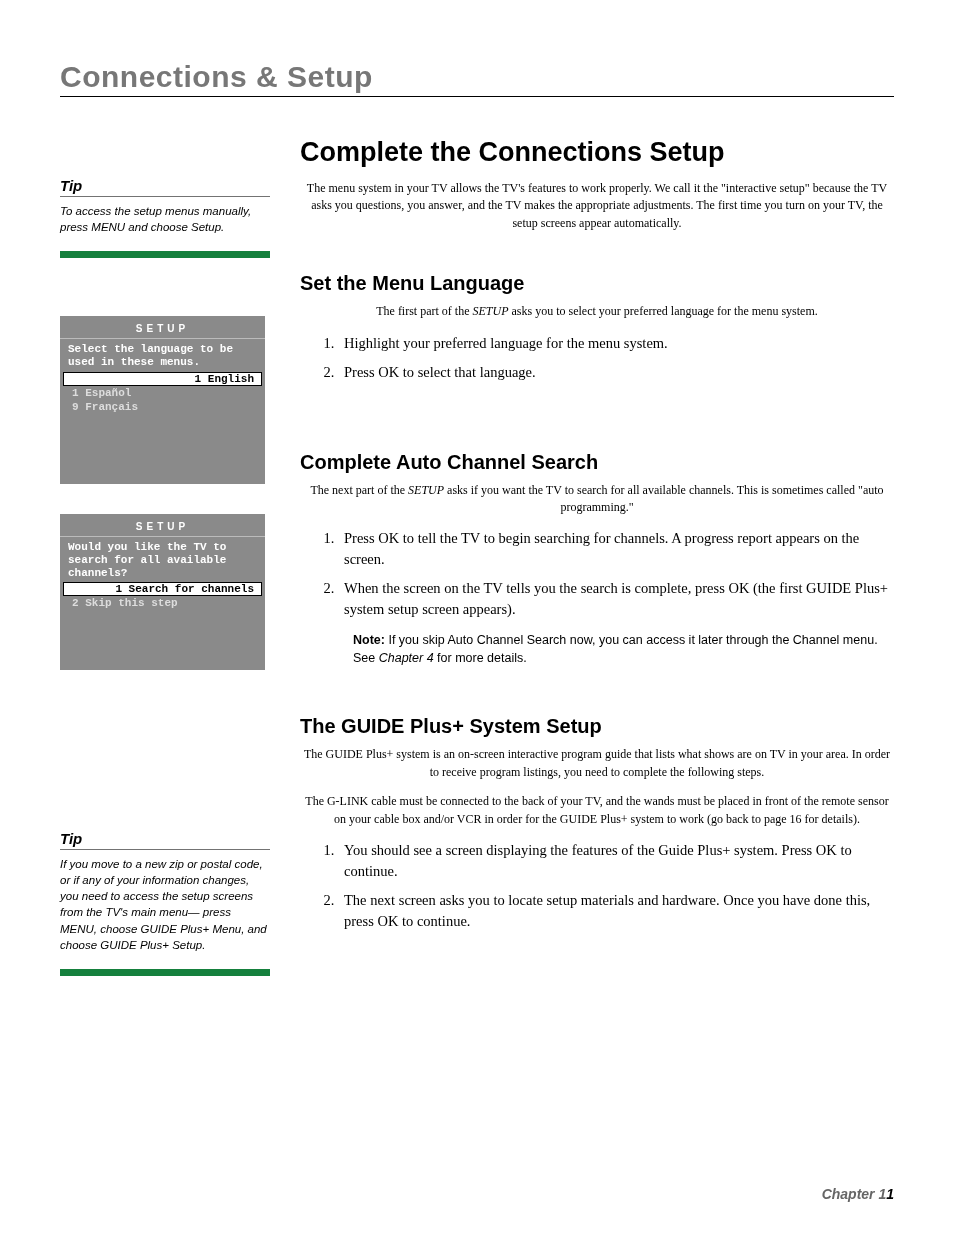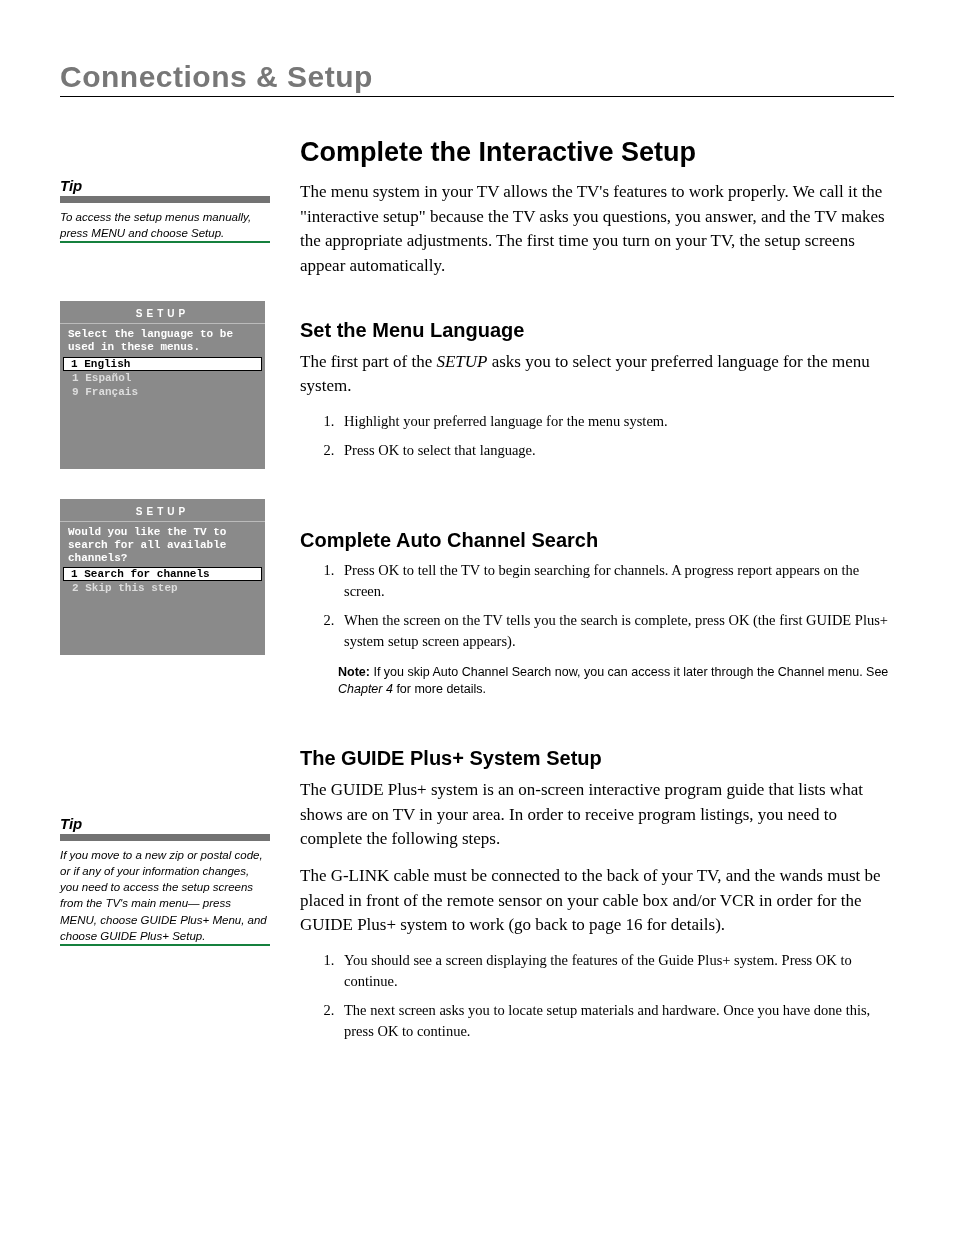--- a/index.html
+++ b/index.html
@@ -42,70 +42,71 @@
     font-size: 27px;
     margin: 0 0 12px 0;
   }
   h2 {
     font-family: "Segoe UI", Arial, Helvetica, sans-serif;
     font-weight: 700;
     font-size: 20px;
     margin: 0 0 8px 0;
   }
   p {
-    font-size: 17px;
+    font-size: 12px;
     line-height: 1.45;
     margin: 0 0 12px 0;
+    text-align: center;
   }
   ol {
     font-size: 14.5px;
     line-height: 1.45;
     padding-left: 38px;
     margin: 0 0 12px 0;
   }
   ol li {
     margin-bottom: 8px;
     padding-left: 6px;
   }
   .note {
     font-family: Arial, Helvetica, sans-serif;
     font-size: 12.5px;
     line-height: 1.4;
-    margin-left: 38px;
+    margin-left: 53px;
     margin-bottom: 20px;
   }
   .note b {
     font-weight: bold;
   }
   .note i {
     font-style: italic;
   }
   .italic-inline { font-style: italic; }
 
   .tip-block {
     margin-bottom: 30px;
   }
   .tip-title {
     font-family: "Segoe UI", Arial, Helvetica, sans-serif;
     font-weight: 700;
     font-style: italic;
     font-size: 15px;
-    border-bottom: 7px solid #737373;
+    border-bottom: 1px solid #737373;
     padding-bottom: 2px;
     margin-bottom: 6px;
     display: inline-block;
     width: 100%;
   }
   .tip-text {
     font-family: Arial, Helvetica, sans-serif;
     font-style: italic;
     font-size: 11.5px;
     line-height: 1.4;
-    border-bottom: 2px solid #15803d;
-    padding-bottom: 0;
+    border-bottom: 7px solid #15803d;
+    padding-bottom: 16px;
   }
 
   .tv-screen {
     width: 205px;
     background: #8a8a8a;
     margin-bottom: 30px;
     font-family: "Courier New", monospace;
     font-size: 11px;
     padding-bottom: 60px;
   }
@@ -131,20 +132,21 @@
     padding: 1px 8px;
     margin: 0 4px;
     font-weight: bold;
   }
   .tv-option.selected {
     color: #000;
     background: #fff;
     border: 1px solid #000;
     margin: 0 3px;
     padding: 0 7px;
+    text-align: right;
   }
 
   .section-gap { height: 28px; }
 
   .footer {
     display: flex;
     justify-content: flex-end;
     margin-top: 180px;
     font-family: "Segoe UI", Arial, Helvetica, sans-serif;
     font-weight: 700;
@@ -195,36 +197,37 @@
     <div class="sidebar-spacer-3"></div>
 
     <div class="tip-block">
       <div class="tip-title">Tip</div>
       <div class="tip-text">If you move to a new zip or postal code, or if any of your information changes, you need to access the setup screens from the TV's main menu— press MENU, choose GUIDE Plus+ Menu, and choose GUIDE Plus+ Setup.</div>
     </div>
 
   </div>
 
   <div class="main">
-    <h1>Complete the Interactive Setup</h1>
+    <h1>Complete the Connections Setup</h1>
     <p>The menu system in your TV allows the TV's features to work properly. We call it the "interactive setup" because the TV asks you questions, you answer, and the TV makes the appropriate adjustments. The first time you turn on your TV, the setup screens appear automatically.</p>
 
     <div class="section-gap"></div>
 
     <h2>Set the Menu Language</h2>
     <p><span>The first part of the </span><span class="italic-inline">SETUP</span><span> asks you to select your preferred language for the menu system.</span></p>
     <ol>
       <li>Highlight your preferred language for the menu system.</li>
       <li>Press OK to select that language.</li>
     </ol>
 
     <div class="section-gap"></div>
     <div class="section-gap"></div>
 
     <h2>Complete Auto Channel Search</h2>
+    <p><span>The next part of the </span><span class="italic-inline">SETUP</span><span> asks if you want the TV to search for all available channels. This is sometimes called "auto programming."</span></p>
     <ol>
       <li>Press OK to tell the TV to begin searching for channels. A progress report appears on the screen.</li>
       <li>When the screen on the TV tells you the search is complete, press OK (the first GUIDE Plus+ system setup screen appears).</li>
     </ol>
     <div class="note"><b>Note:</b><span>  If you skip Auto Channel Search now, you can access it later through the Channel menu. See </span><i>Chapter 4</i><span> for more details.</span></div>
 
     <div class="section-gap"></div>
 
     <h2>The GUIDE Plus+ System Setup</h2>
     <p>The GUIDE Plus+ system is an on-screen interactive program guide that lists what shows are on TV in your area. In order to receive program listings, you need to complete the following steps.</p>

